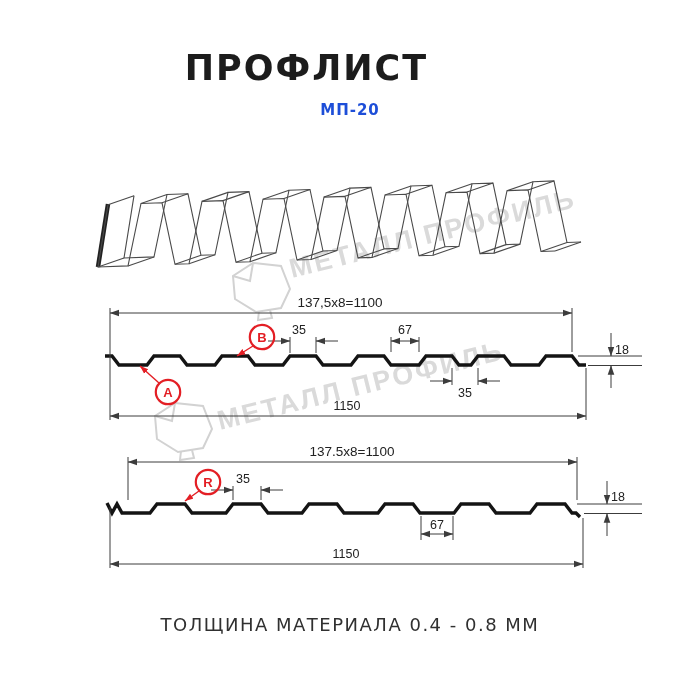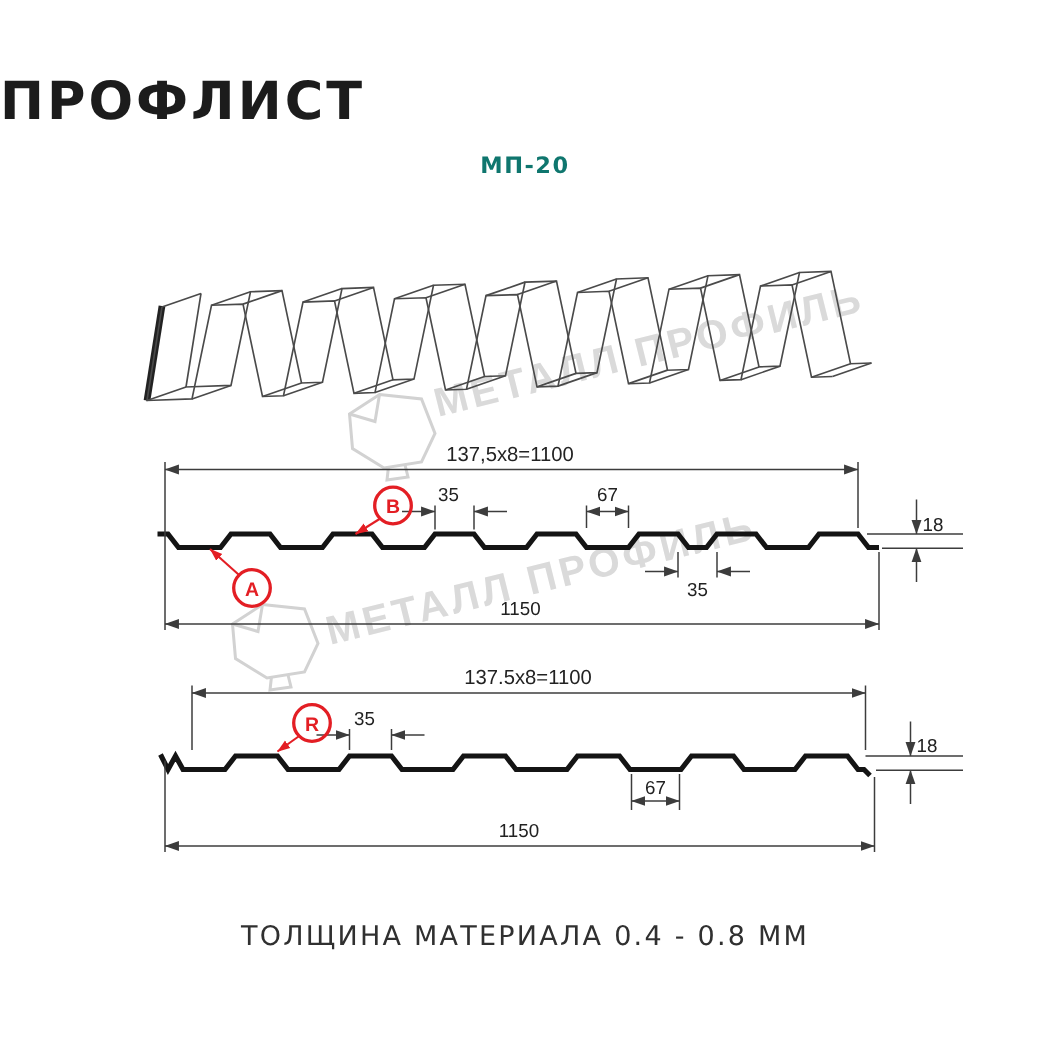--- a/index.html
+++ b/index.html
@@ -1,21 +1,21 @@
 <!DOCTYPE html>
 <html><head>
 <meta charset="utf-8">
 <style>
   html,body{margin:0;padding:0;background:#ffffff;}
   .page{position:relative;width:700px;height:700px;background:#ffffff;overflow:hidden;
         font-family:"DejaVu Sans","Liberation Sans",sans-serif;}
-  .title{position:absolute;top:48px;left:0;width:613px;text-align:left;
+  .title{position:absolute;top:48px;left:0;width:613px;text-align:center;
          font-size:35px;font-weight:bold;letter-spacing:2px;color:#1c1c1c;}
   .subtitle{position:absolute;top:101px;left:0;width:700px;text-align:center;
-            font-size:15px;font-weight:bold;letter-spacing:1px;color:#0f766e;}
+            font-size:15px;font-weight:bold;letter-spacing:1px;color:#1d4ed8;}
   .footer{position:absolute;top:614px;left:0;width:700px;text-align:center;
           font-size:18px;letter-spacing:1.5px;color:#303030;}
   svg{position:absolute;left:0;top:150px;}
   svg text{font-family:"Liberation Sans","DejaVu Sans",sans-serif;fill:#222;}
   .dimtxt{font-size:12.5px;}
   .modtxt{font-size:13.5px;}
   .redtxt{font-size:13px;font-weight:bold;fill:#e31e24;}
   .wmtxt{font-size:27px;font-weight:bold;letter-spacing:2.5px;fill:#dadada;}
   .thin{stroke:#3c3c3c;stroke-width:1;fill:none;}
   .profile{stroke:#141414;stroke-width:3.4;fill:none;stroke-linejoin:miter;}

